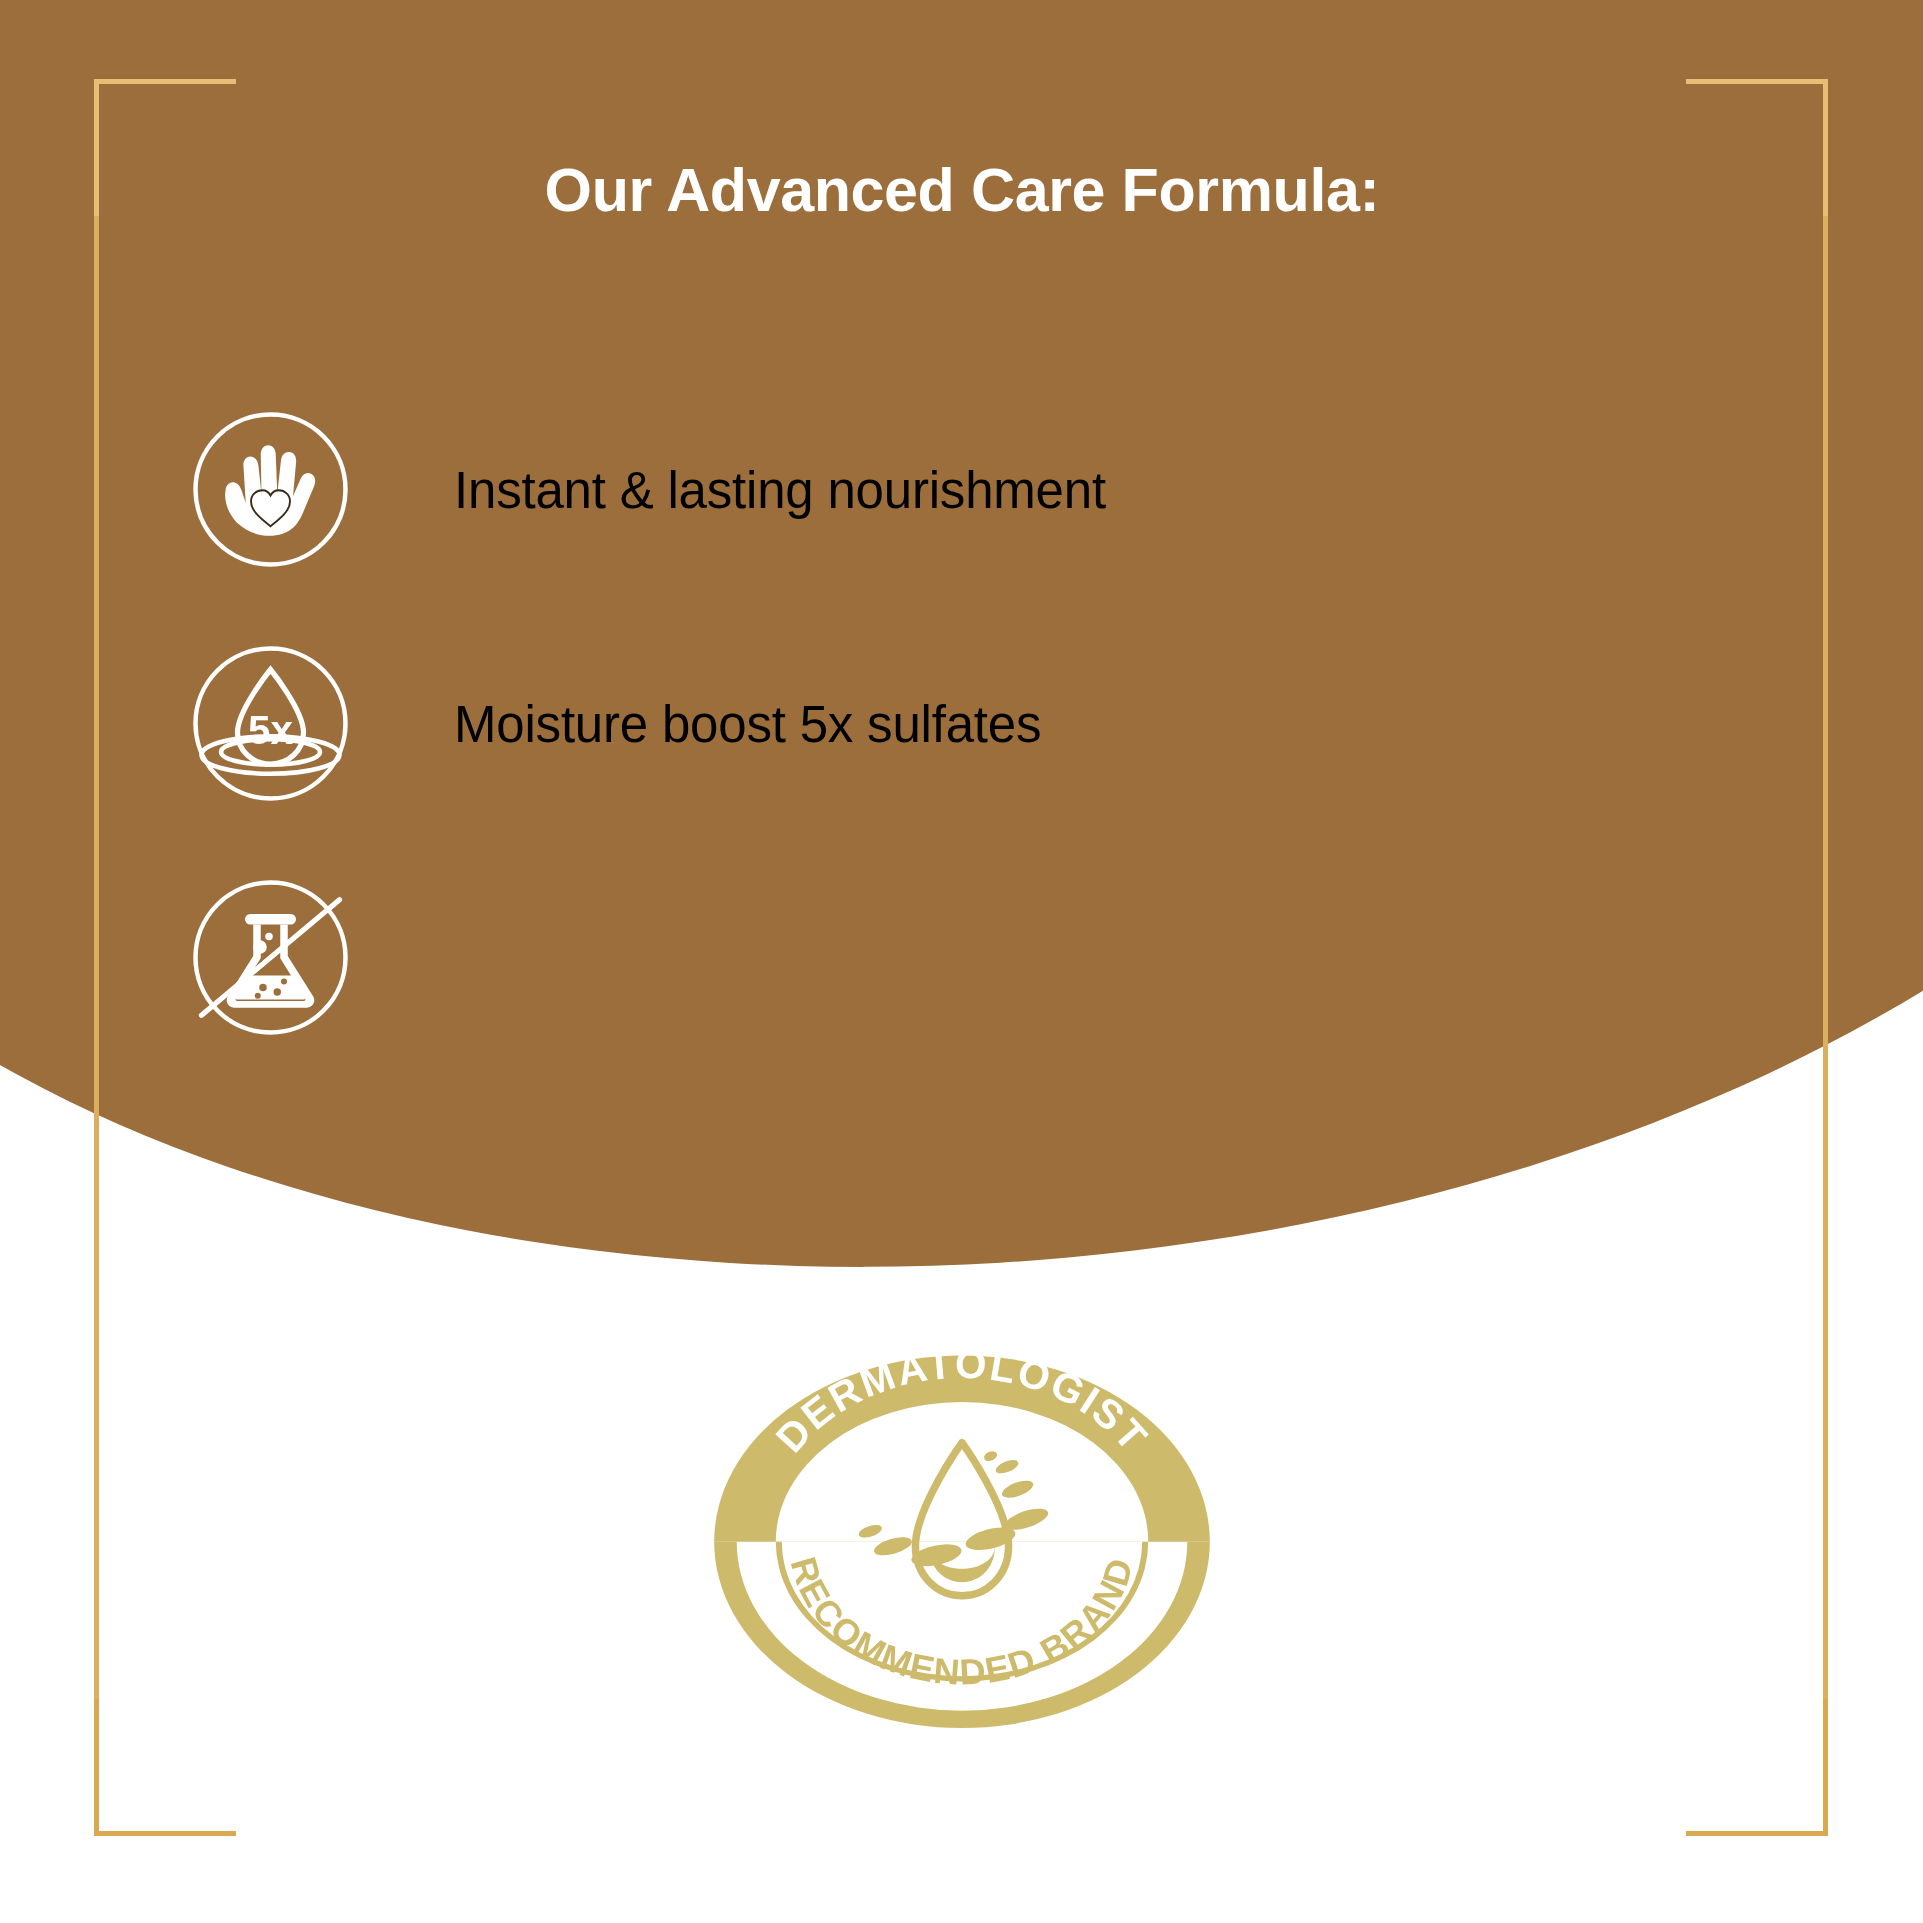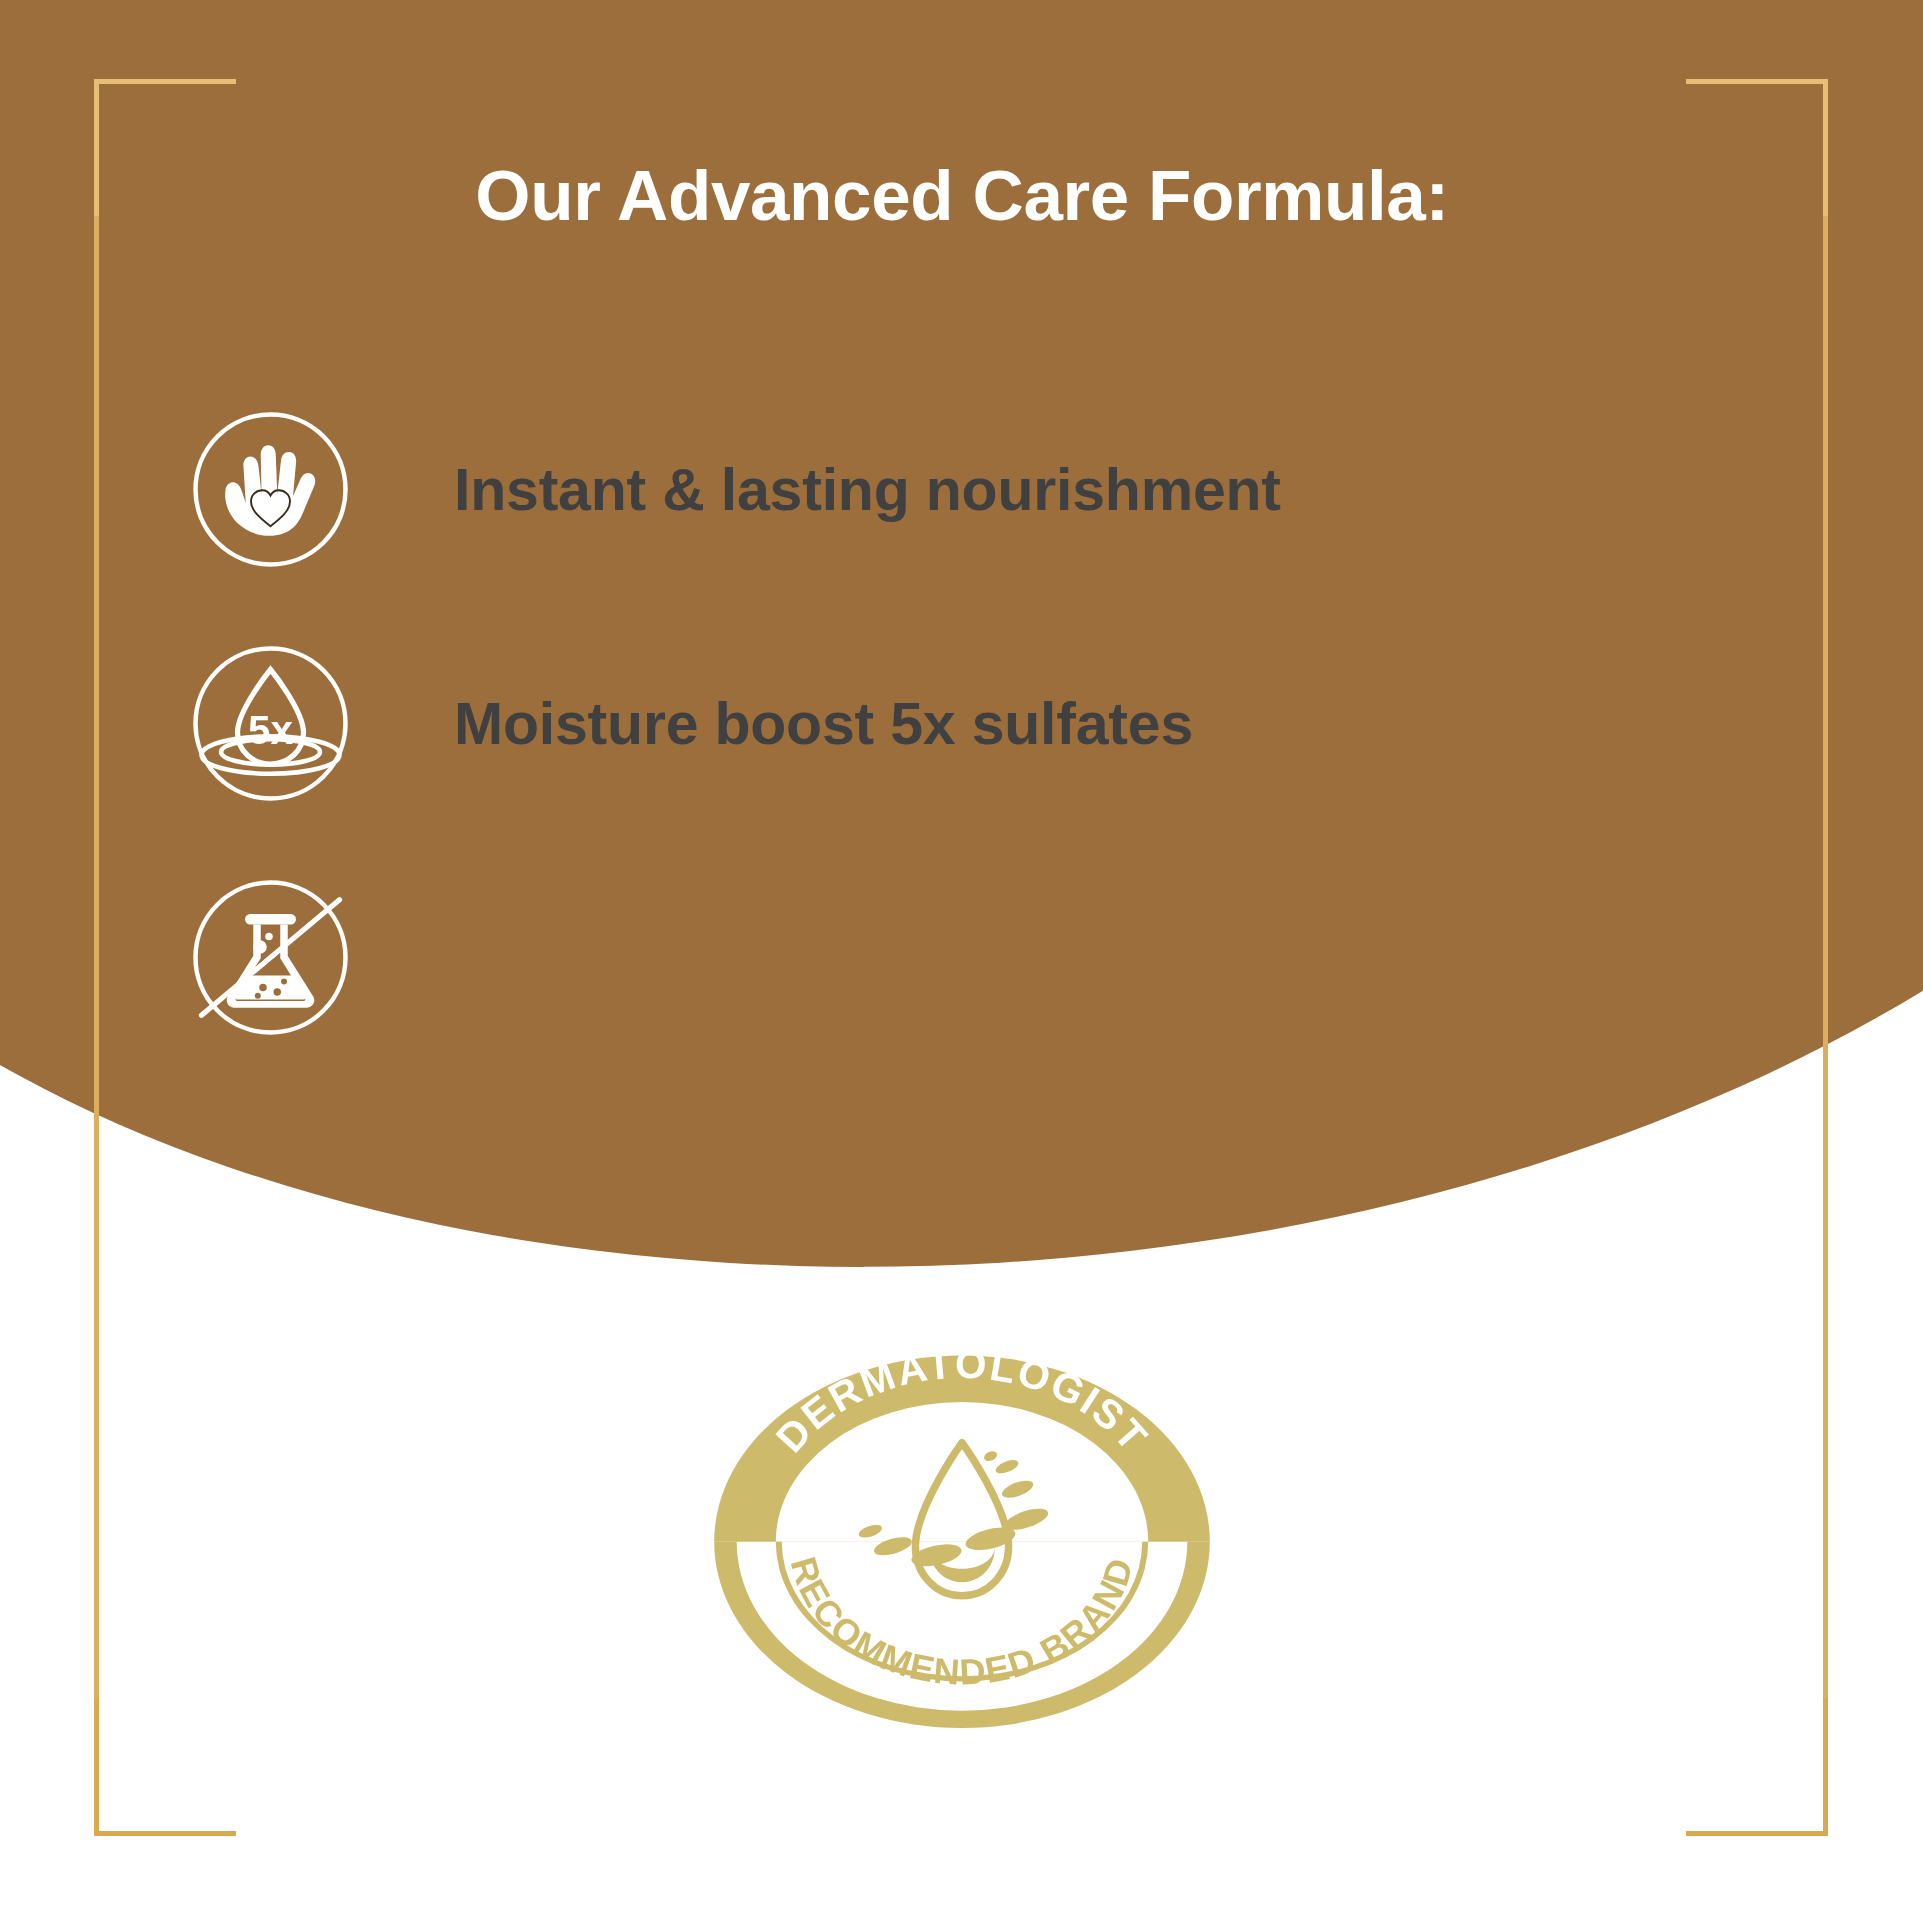--- a/index.html
+++ b/index.html
@@ -63,21 +63,21 @@
 
   
   .headline {
     position: absolute;
     left: 0;
     top: 160px;
     width: 1924px;
     text-align: center;
     z-index: 5;
     color: #ffffff;
-    font-size: 71px;
+    font-size: 61px;
     font-weight: 700;
     letter-spacing: -0.4px;
     line-height: 1.0;
     font-family: "Liberation Sans", sans-serif;
   }
 
   
   .benefits {
     position: absolute;
     left: 0;
@@ -102,23 +102,23 @@
   .benefit-icon svg {
     display: block;
     width: 159px;
     height: 159px;
   }
   .benefit-text {
     position: absolute;
     left: 454px;
     top: 50%;
     transform: translateY(-50%);
-    color: #404040;
-    font-size: 59px;
-    font-weight: 700;
+    color: #000000;
+    font-size: 51px;
+    font-weight: 400;
     letter-spacing: -0.2px;
     white-space: nowrap;
     font-family: "Liberation Sans", sans-serif;
   }
 
   
   .badge {
     position: absolute;
     left: 711px;
     top: 1345px;

